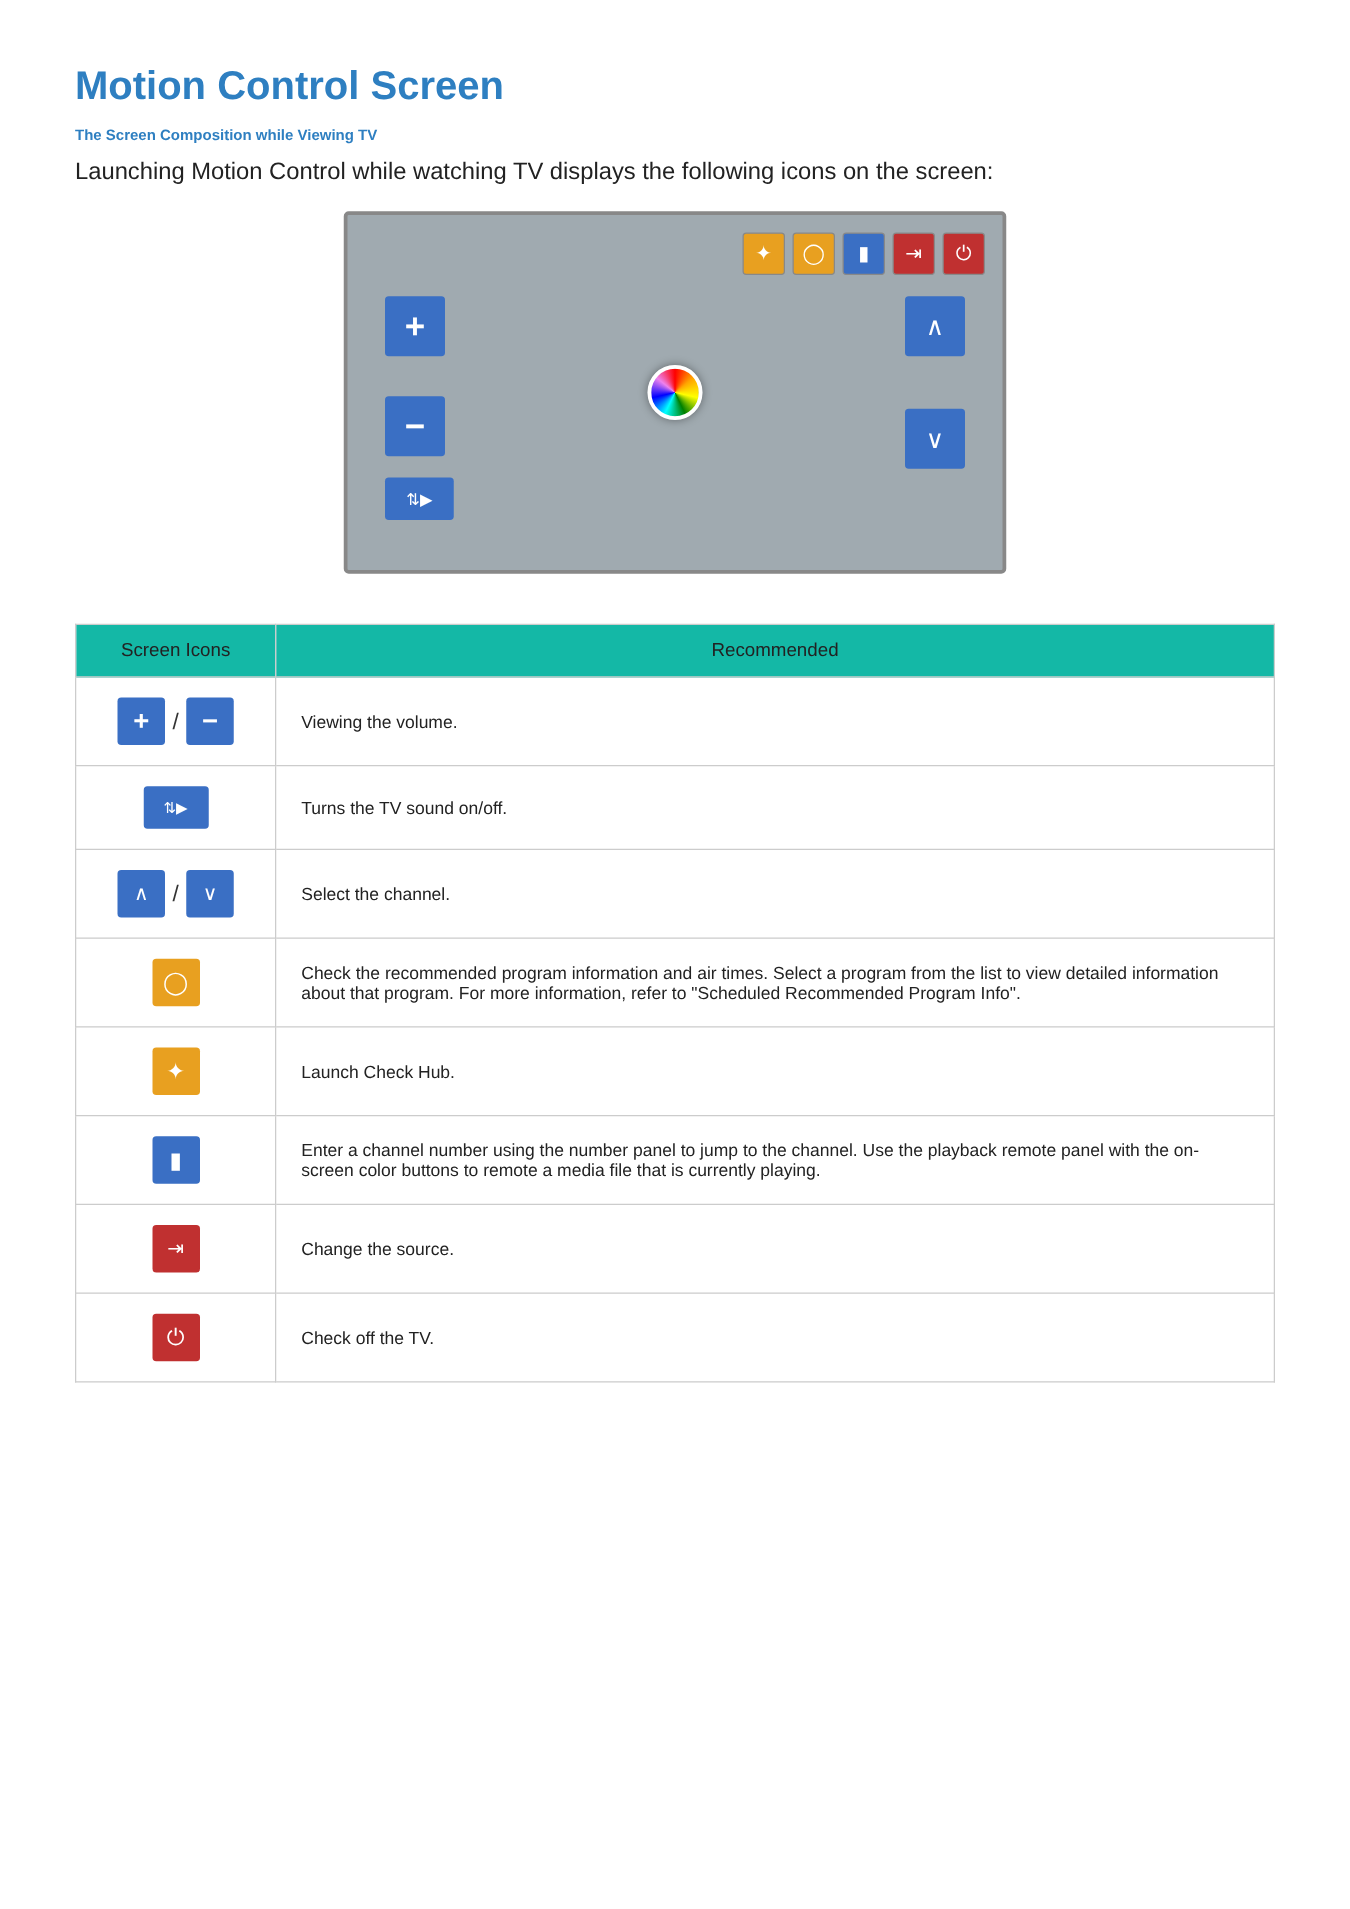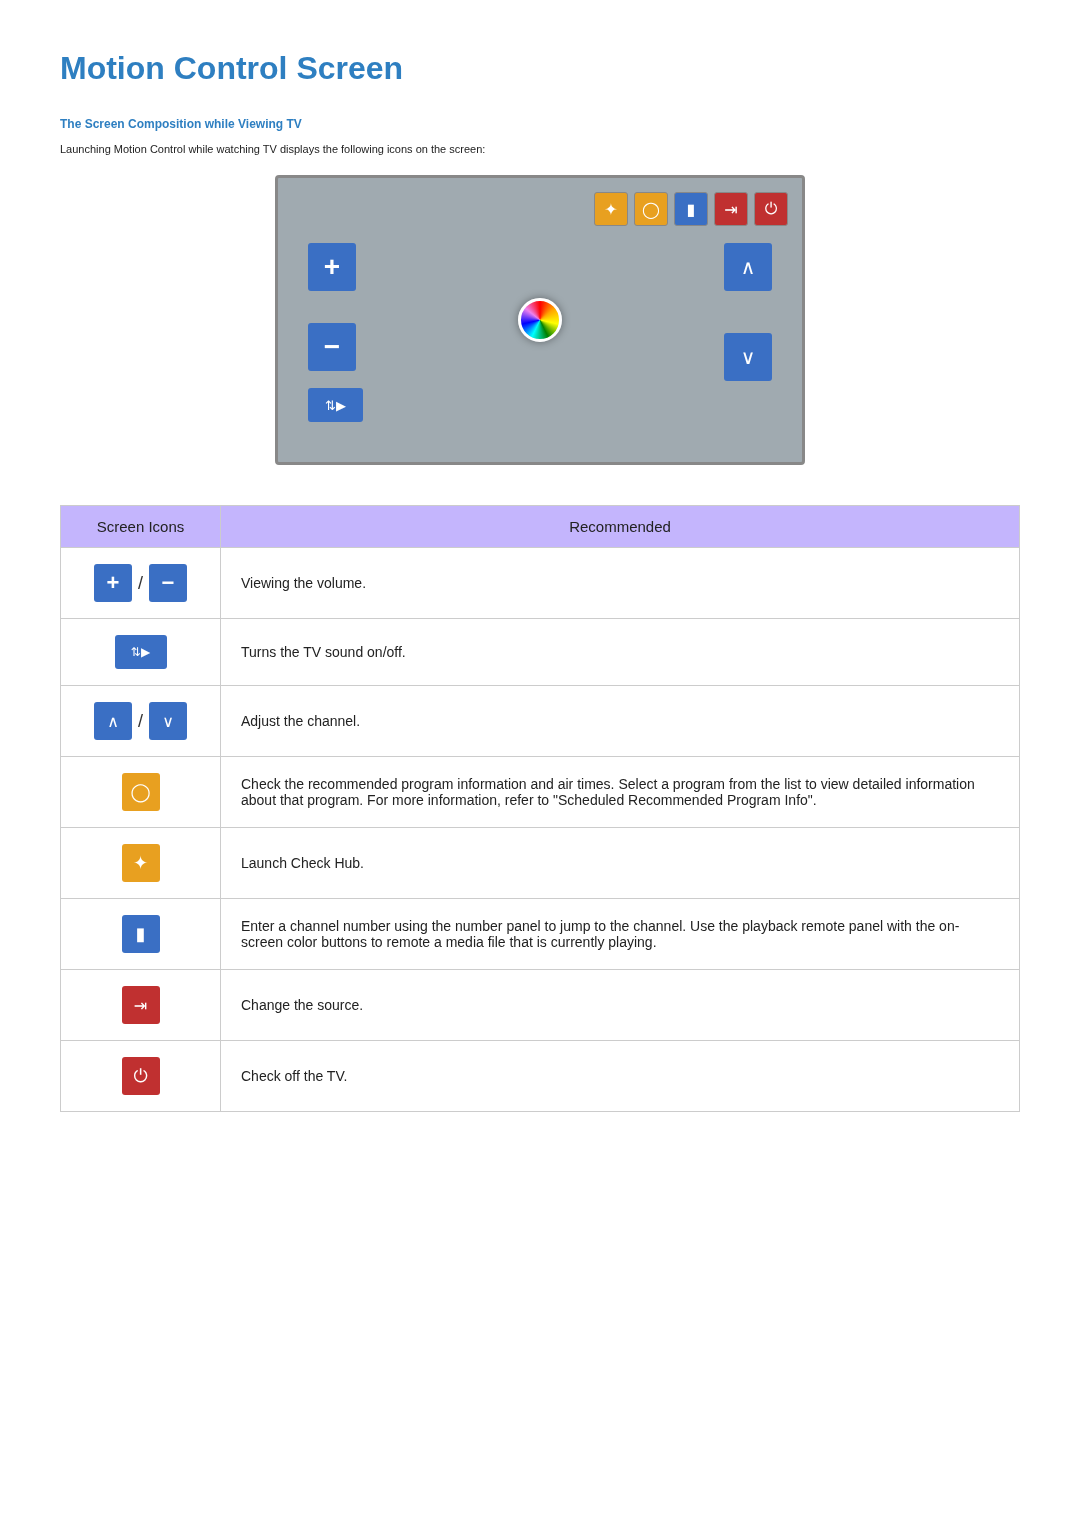--- a/index.html
+++ b/index.html
@@ -9,32 +9,32 @@
       font-size: 15px;
       color: #222;
       padding: 50px 60px;
       max-width: 1080px;
     }
 
     h1 {
       color: #2e7fc1;
       font-size: 32px;
       font-weight: bold;
-      margin-bottom: 30px;
+      margin-bottom: 14px;
     }
 
     h2 {
       color: #2e7fc1;
       font-size: 12px;
       font-weight: bold;
       margin-bottom: 12px;
     }
 
     .intro-text {
-      font-size: 11px;
+      font-size: 19px;
       margin-bottom: 20px;
       color: #222;
     }
 
     
     .tv-screen {
       background: #a0aab0;
       border: 3px solid #888;
       border-radius: 4px;
       width: 530px;
@@ -166,21 +166,21 @@
     }
 
     
     .icon-table {
       width: 100%;
       border-collapse: collapse;
       margin-top: 10px;
     }
 
     .icon-table thead tr {
-      background: #c4b5fd;
+      background: #14b8a6;
       padding-left: 10px;
     }
 
     .icon-table thead th {
       padding: 12px 16px;
       font-weight: normal;
       font-size: 15px;
       text-align: center;
       border: 1px solid #ccc;
       color: #222;
@@ -393,21 +393,21 @@
     </tr>
 
     <tr>
       <td>
         <div class="icon-ch">
           <div class="icon-ch-btn">∧</div>
           <span class="icon-sep">/</span>
           <div class="icon-ch-btn">∨</div>
         </div>
       </td>
-      <td>Adjust the channel.</td>
+      <td>Select the channel.</td>
     </tr>
 
     <tr>
       <td>
         <div class="icon-circle-btn">◯</div>
       </td>
       <td>Check the recommended program information and air times. Select a program from the list to view detailed information about that program. For more information, refer to "Scheduled Recommended Program Info".</td>
     </tr>
 
     <tr>

